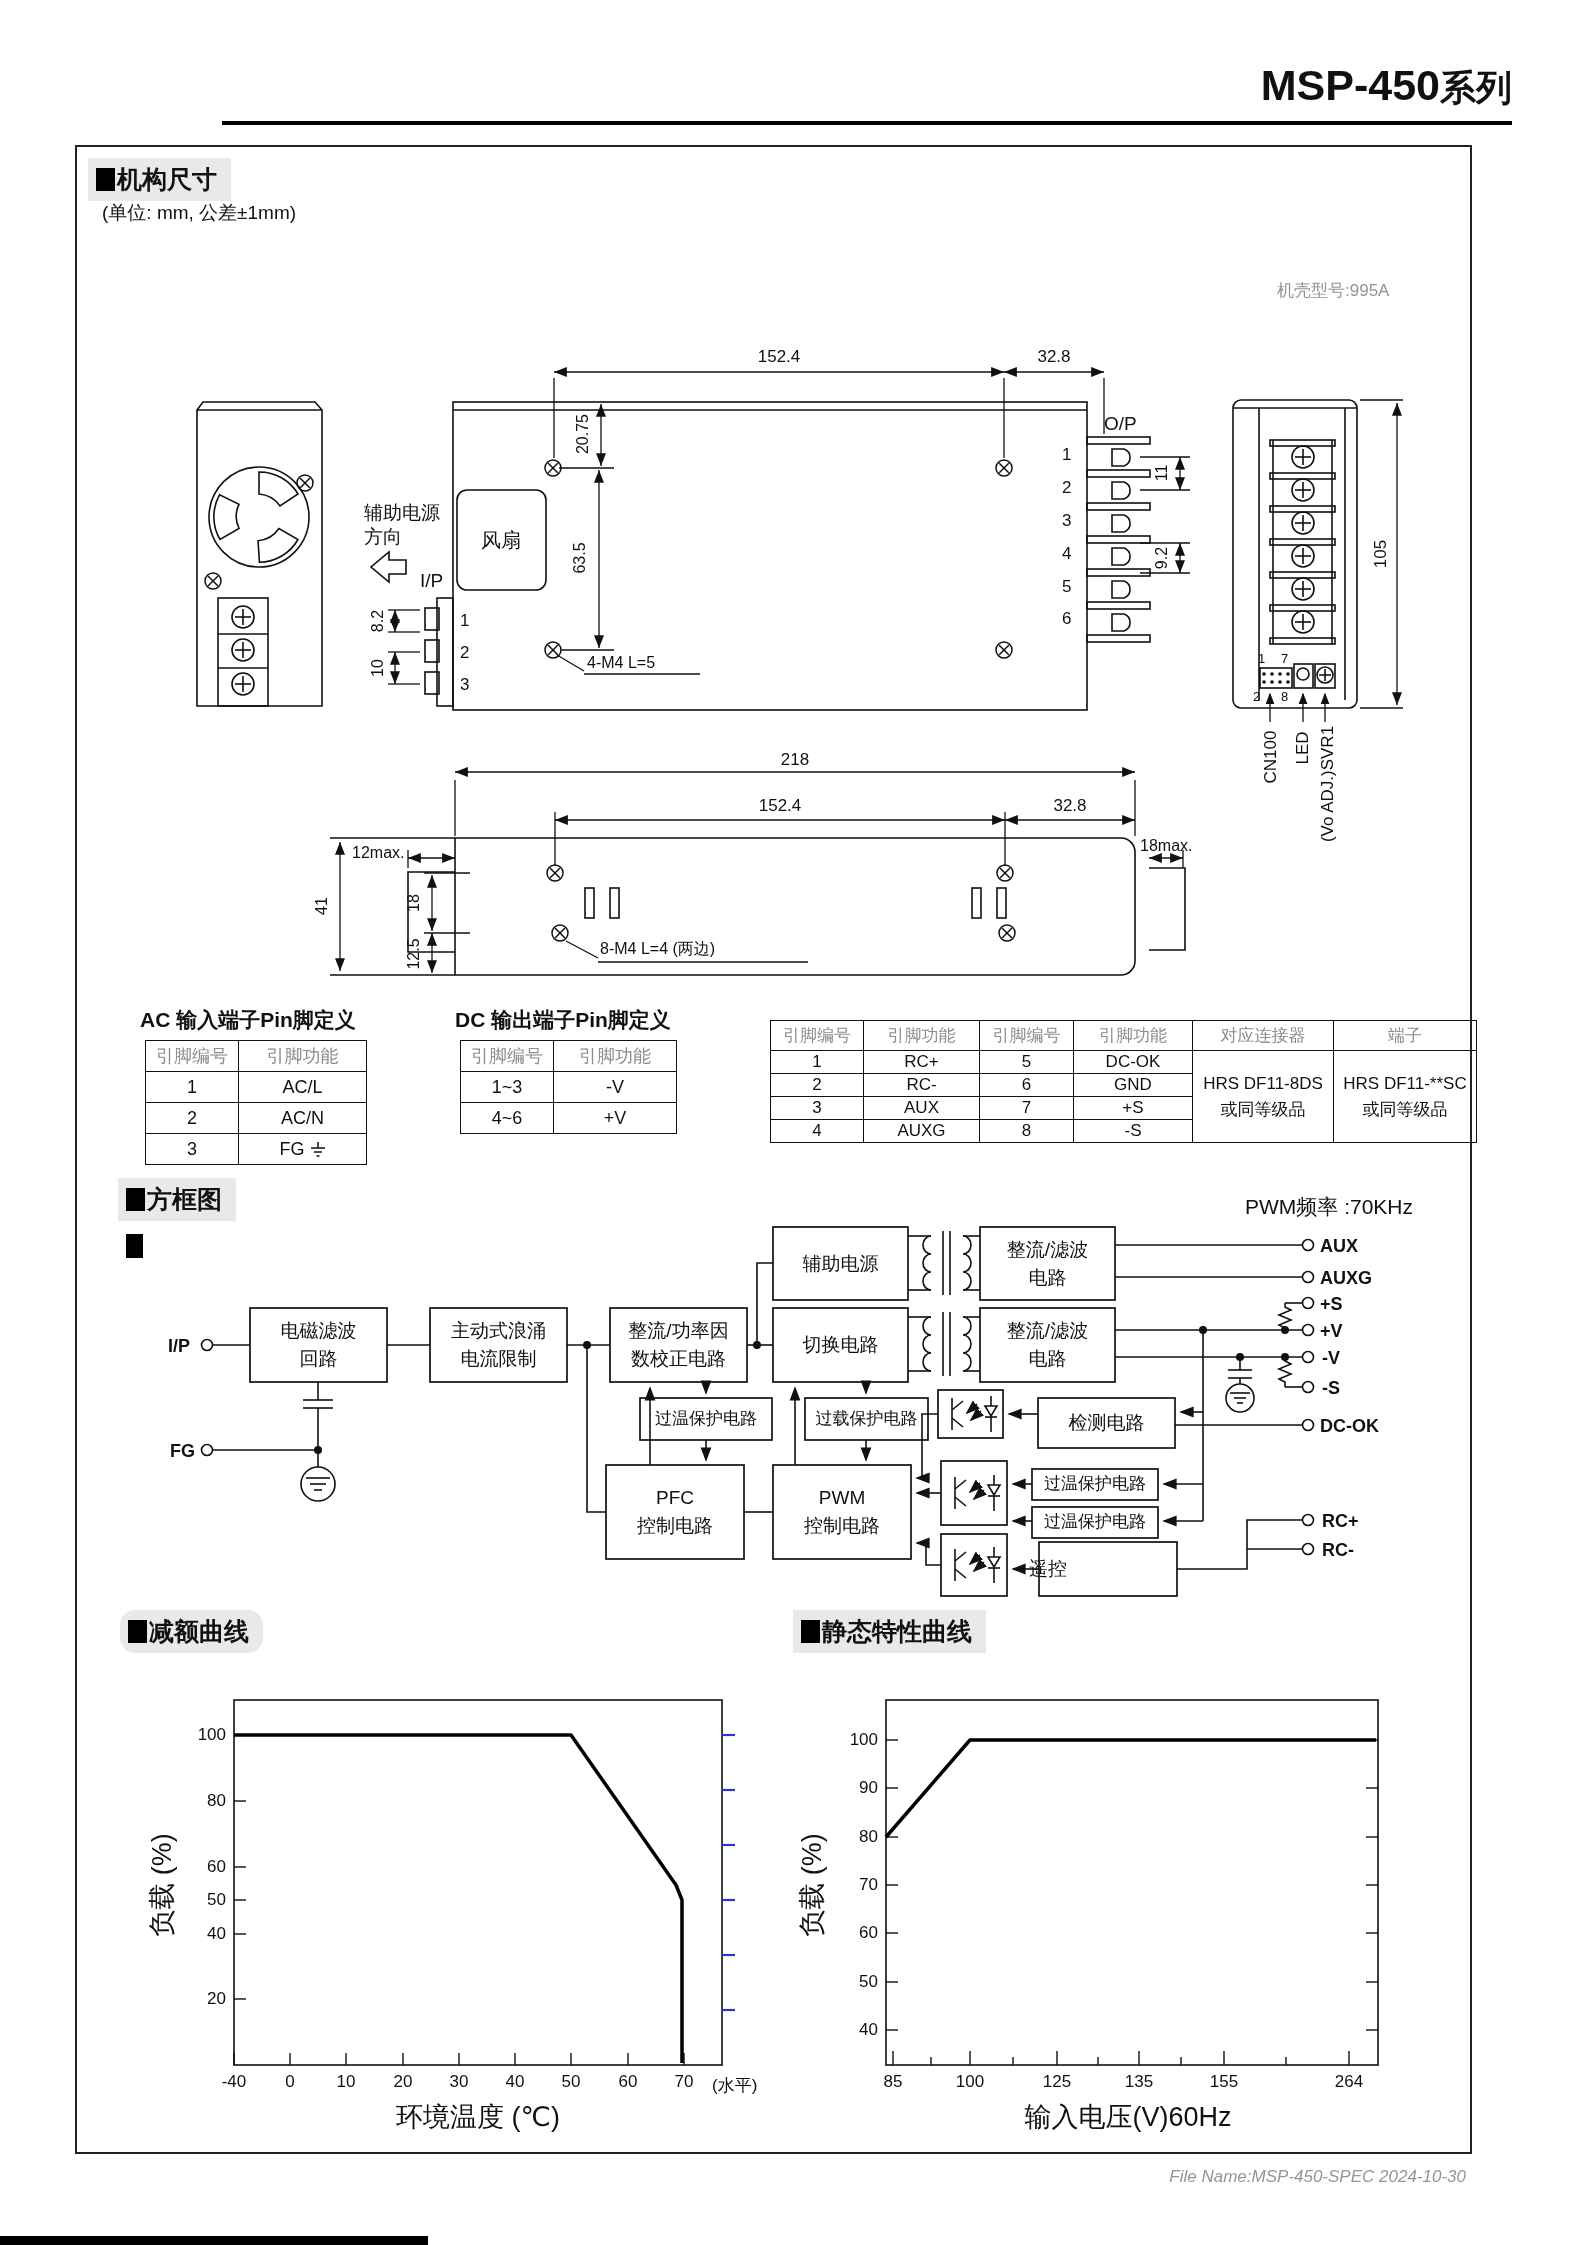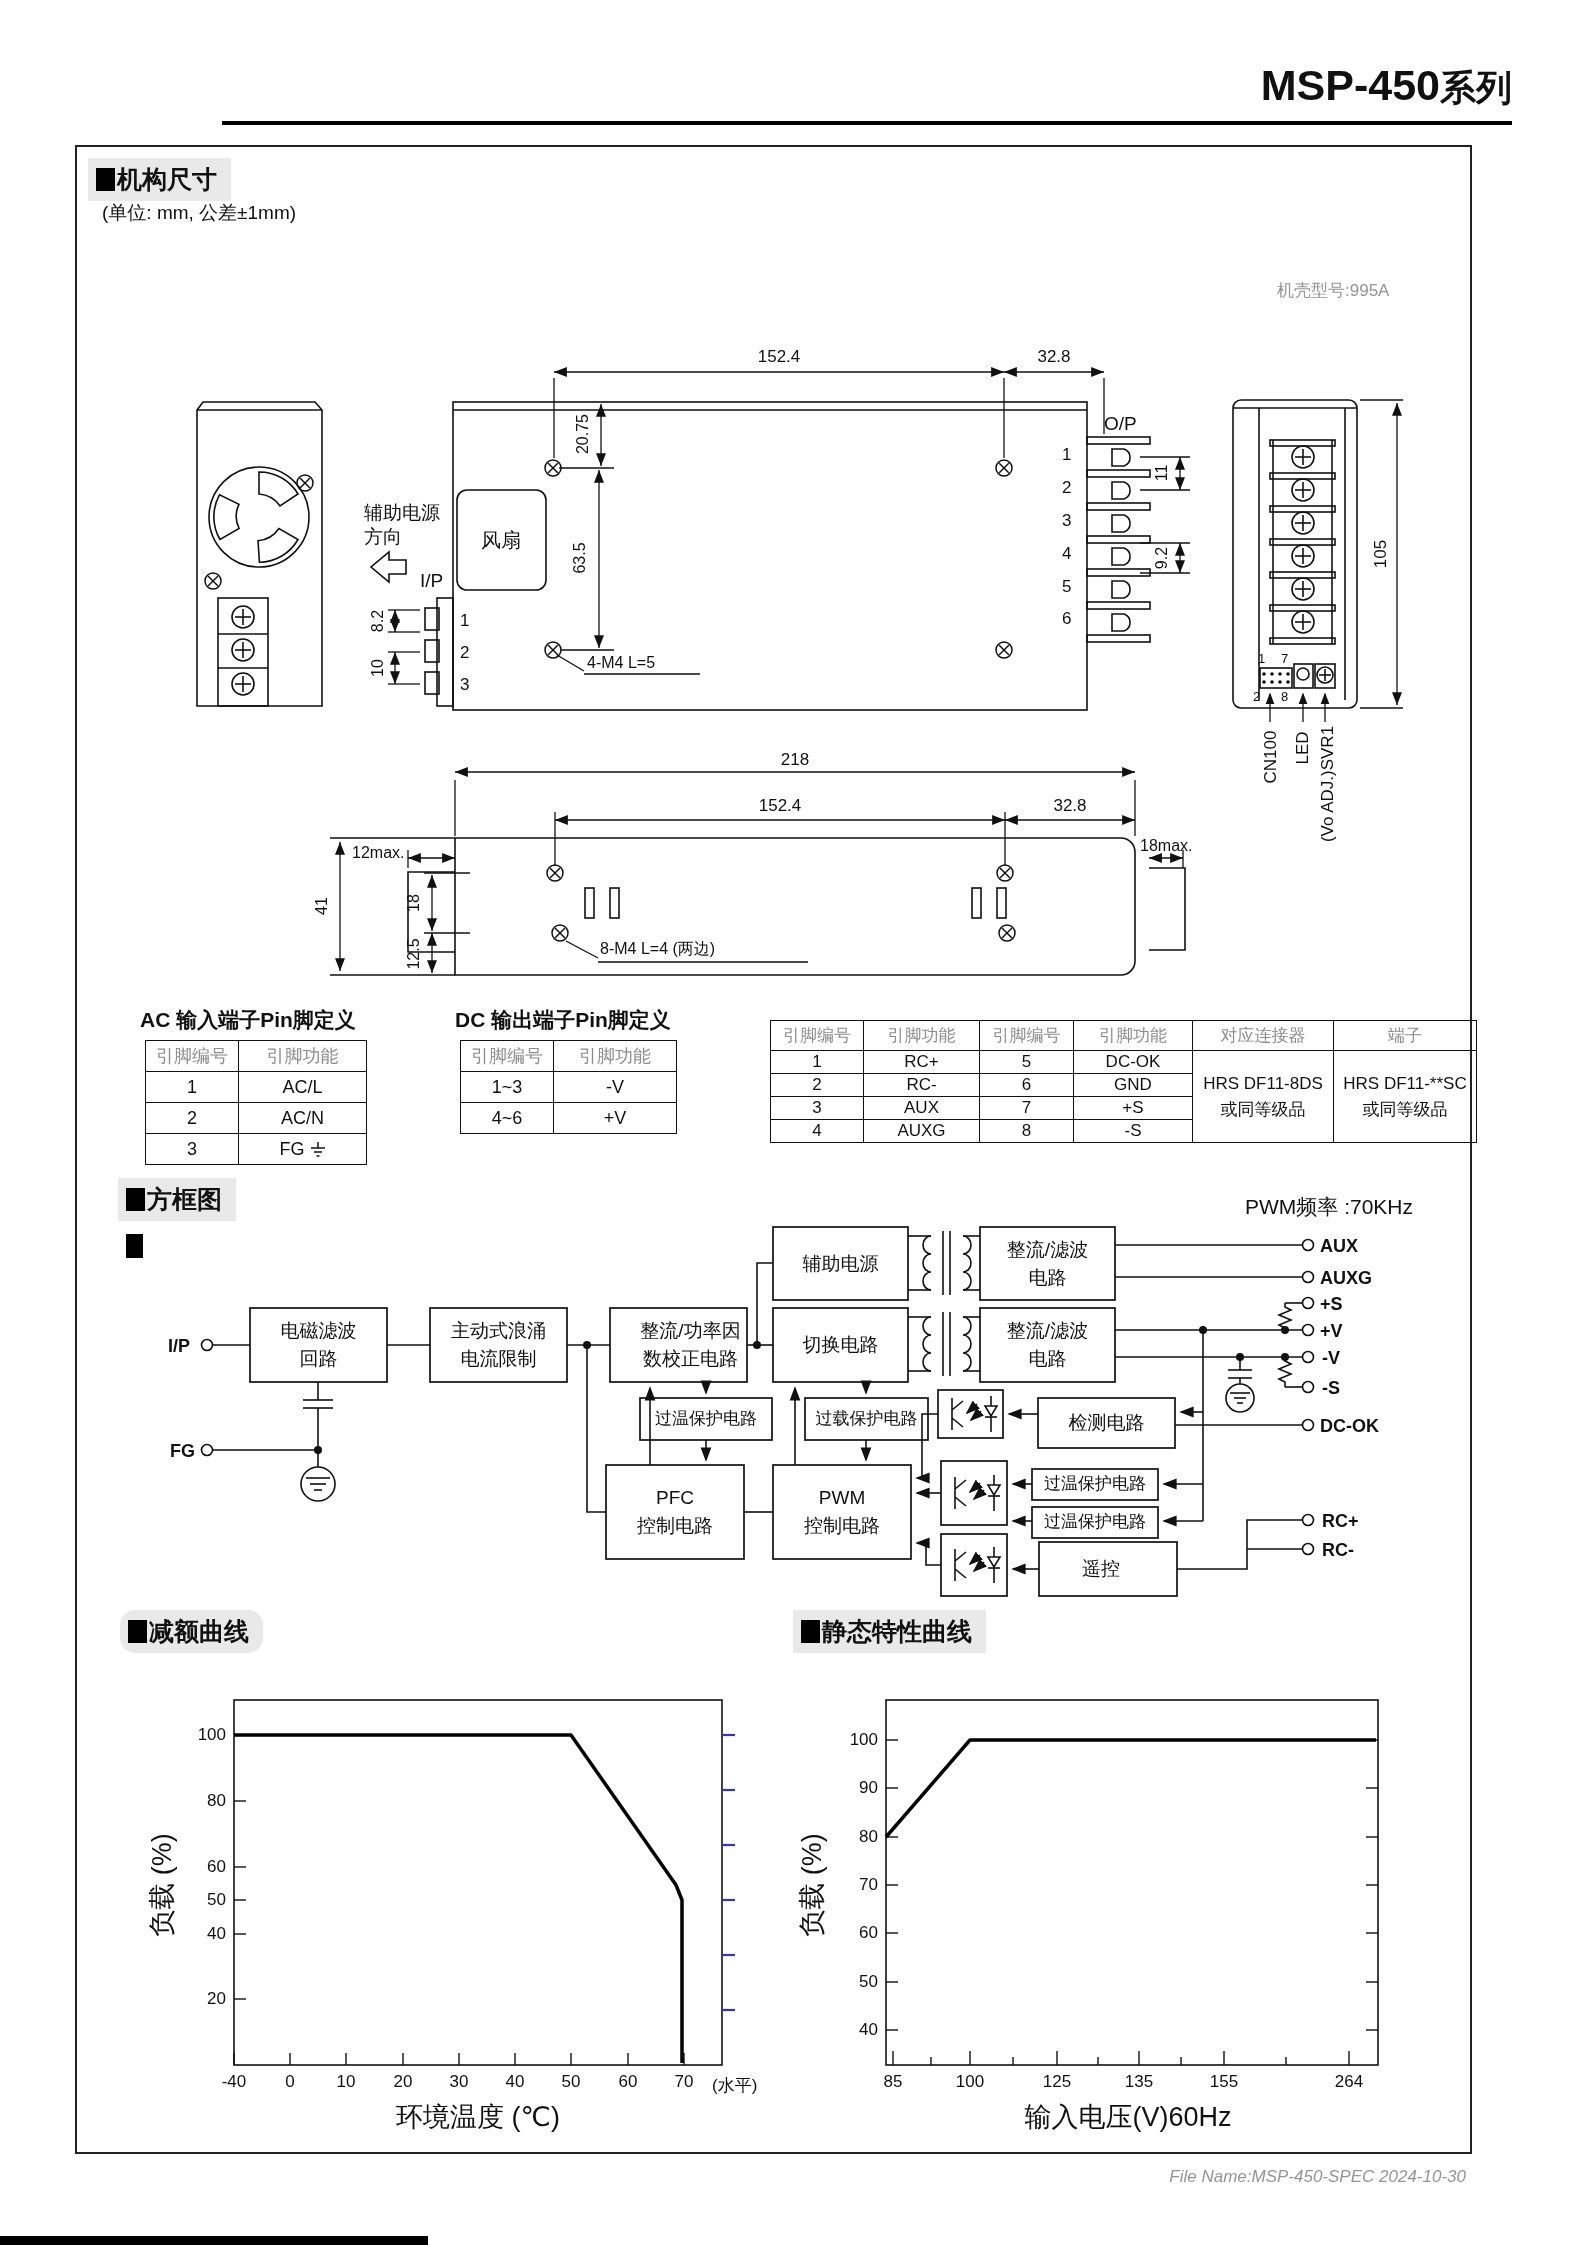--- a/index.html
+++ b/index.html
@@ -537,38 +537,38 @@
   <span class="sq"></span>
   <span>方框图</span>
 </div>
 <div style="position:absolute;z-index:2;left:126px;top:1234px;width:17px;height:24px;background:#000;"></div>
 <div class="lbl" style="left:1245px;top:1196px;font-size:21px;">PWM频率 :70KHz</div>
 
 <div class="bigbox" style="left:250px;top:1308px;width:137px;height:74px;">电磁滤波
 回路</div>
 <div class="bigbox" style="left:430px;top:1308px;width:137px;height:74px;">主动式浪涌
 电流限制</div>
-<div class="bigbox" style="left:610px;top:1308px;width:161px;height:74px;">整流/功率因
+<div class="bigbox" style="left:610px;top:1308px;width:137px;height:74px;">整流/功率因
 数校正电路</div>
 <div class="bigbox" style="left:773px;top:1227px;width:135px;height:73px;">辅助电源</div>
 <div class="bigbox" style="left:773px;top:1308px;width:135px;height:74px;">切换电路</div>
 <div class="bigbox" style="left:980px;top:1227px;width:135px;height:73px;">整流/滤波
 电路</div>
 <div class="bigbox" style="left:980px;top:1308px;width:135px;height:74px;">整流/滤波
 电路</div>
 <div class="bigbox" style="left:640px;top:1398px;width:132px;height:42px;font-size:17px;">过温保护电路</div>
 <div class="bigbox" style="left:805px;top:1398px;width:123px;height:42px;font-size:17px;">过载保护电路</div>
 <div class="bigbox" style="left:606px;top:1465px;width:138px;height:94px;">PFC
 控制电路</div>
 <div class="bigbox" style="left:773px;top:1465px;width:138px;height:94px;">PWM
 控制电路</div>
 <div class="bigbox" style="left:1038px;top:1398px;width:137px;height:50px;">检测电路</div>
 <div class="bigbox" style="left:1032px;top:1469px;width:126px;height:31px;font-size:17px;">过温保护电路</div>
 <div class="bigbox" style="left:1032px;top:1507px;width:126px;height:31px;font-size:17px;">过温保护电路</div>
-<div class="bigbox" style="left:1039px;top:1542px;width:124px;height:54px;">遥控</div>
+<div class="bigbox" style="left:986px;top:1542px;width:124px;height:54px;">遥控</div>
 
 <div class="term" style="left:168px;top:1336px;">I/P</div>
 <div class="term" style="left:170px;top:1441px;">FG</div>
 <div class="term" style="left:1320px;top:1236px;">AUX</div>
 <div class="term" style="left:1320px;top:1268px;">AUXG</div>
 <div class="term" style="left:1320px;top:1294px;">+S</div>
 <div class="term" style="left:1320px;top:1321px;">+V</div>
 <div class="term" style="left:1322px;top:1348px;">-V</div>
 <div class="term" style="left:1322px;top:1378px;">-S</div>
 <div class="term" style="left:1320px;top:1416px;">DC-OK</div>

